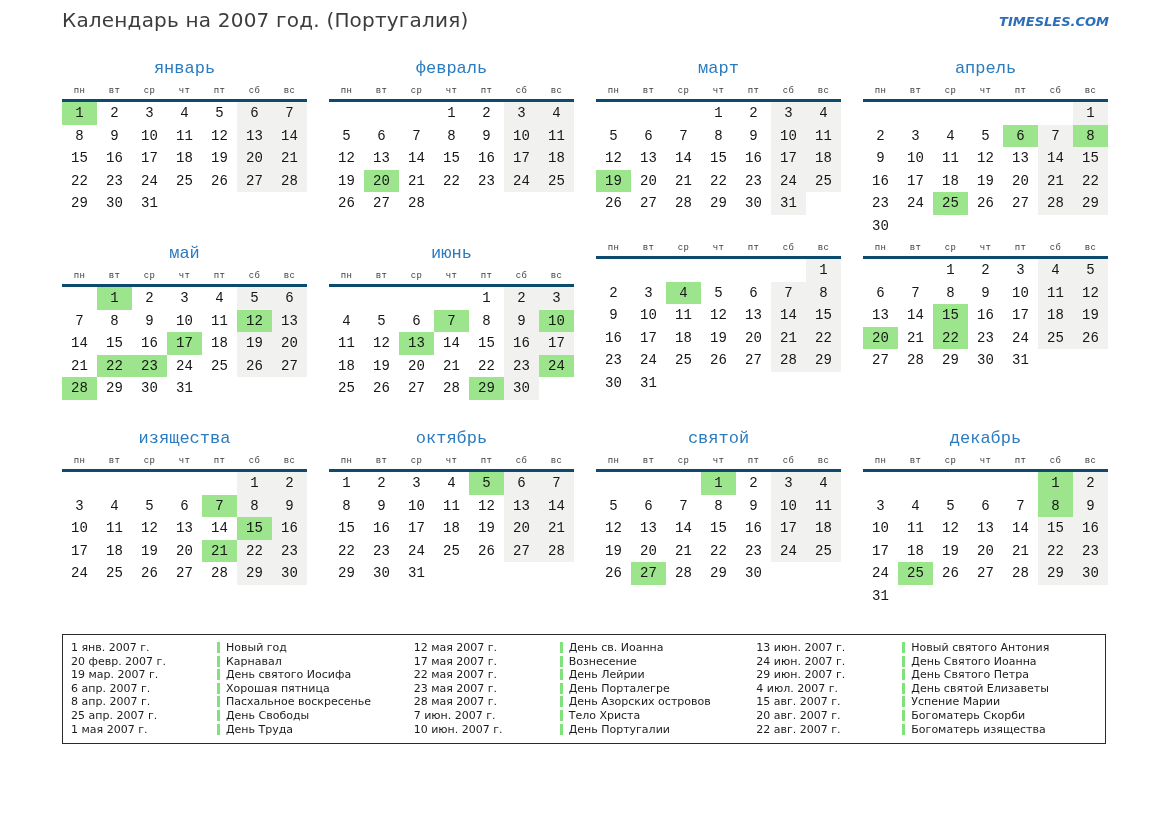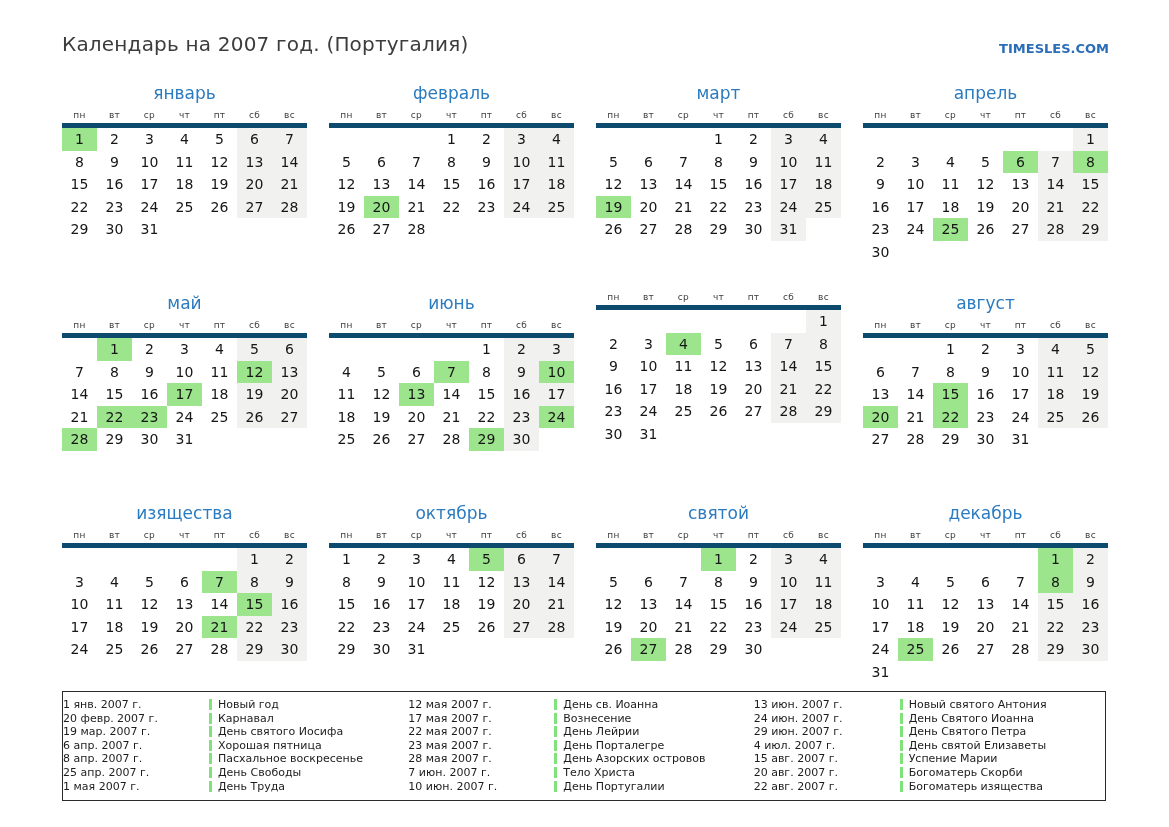--- a/index.html
+++ b/index.html
@@ -2,58 +2,58 @@
 <html lang="ru"><head>
 <meta charset="utf-8">
 <style>
   html,body{margin:0;padding:0;}
   body{
     width:1169px;height:827px;background:#ffffff;overflow:hidden;
     font-family:"DejaVu Sans","Liberation Sans",sans-serif;
     color:#1f1f1f;position:relative;
   }
   .page-header{
-    display:flex;justify-content:space-between;align-items:flex-end;
-    padding:32px 60px 0 62px;
+    display:flex;justify-content:space-between;align-items:center;
+    padding:8px 60px 0 62px;
   }
   .page-title{
     font-size:20px;color:#3c3c3c;letter-spacing:0.2px;
   }
   .brand-link{
-    font-size:13px;font-weight:600;color:#2a6db8;text-decoration:none;margin-top:3px;
+    font-size:13px;font-weight:600;color:#2a6db8;text-decoration:none;margin-top:3px;font-style:italic;
   }
   .months-grid{
     width:1046px;margin:26px auto 0 62px;
     display:grid;grid-template-columns:repeat(4,245px);
-    justify-content:space-between;row-gap:31px;
+    justify-content:space-between;row-gap:6px;font-family:Liberation Mono, monospace;
   }
   .month{width:245px;height:179px;}
   .month-title{
     text-align:center;font-size:17px;color:#2b7bc0;height:22px;line-height:22px;
     margin-bottom:6px;
   }
   .weekrow{
     display:grid;grid-template-columns:repeat(7,35px);
-    border-bottom:5px solid #0c4a6e;padding-bottom:3px;
+    border-bottom:3px solid #0c4a6e;padding-bottom:3px;
   }
   .wd{
     font-size:9px;color:#3d3d3d;text-align:center;letter-spacing:0.3px;
   }
   .daysgrid{
     display:grid;grid-template-columns:repeat(7,35px);grid-auto-rows:22.5px;
   }
   .day{
     font-size:14px;text-align:center;line-height:22.5px;color:#161616;
   }
   .day.weekend{background:#f1f1f0;}
   .day.holiday{background:#9de58c;}
   .legend{
-    width:1044px;margin:10px auto 0 62px;
+    width:1044px;margin:27px auto 0 62px;
     border:1px solid #2b2b2b;
-    padding:7px 6px 7px 0;
+    padding:7px 6px 7px 8px;
     display:grid;grid-template-columns:repeat(3,1fr);
     box-sizing:border-box;
   }
   .legend-group{
     display:grid;grid-template-columns:146px 1fr;row-gap:1px;
   }
   .legend-date{
     font-size:11px;color:#1c1c1c;line-height:12.6px;white-space:nowrap;
   }
   .legend-name{
@@ -400,21 +400,20 @@
         <div class="day">25</div>
         <div class="day">26</div>
         <div class="day">27</div>
         <div class="day weekend">28</div>
         <div class="day weekend">29</div>
         <div class="day">30</div>
         <div class="day">31</div>
       </div>
     </div>
     <div class="month">
-      <div class="month-title">август</div>
       <div class="weekrow">
         <div class="wd">пн</div>
         <div class="wd">вт</div>
         <div class="wd">ср</div>
         <div class="wd">чт</div>
         <div class="wd">пт</div>
         <div class="wd">сб</div>
         <div class="wd">вс</div>
       </div>
       <div class="daysgrid">

